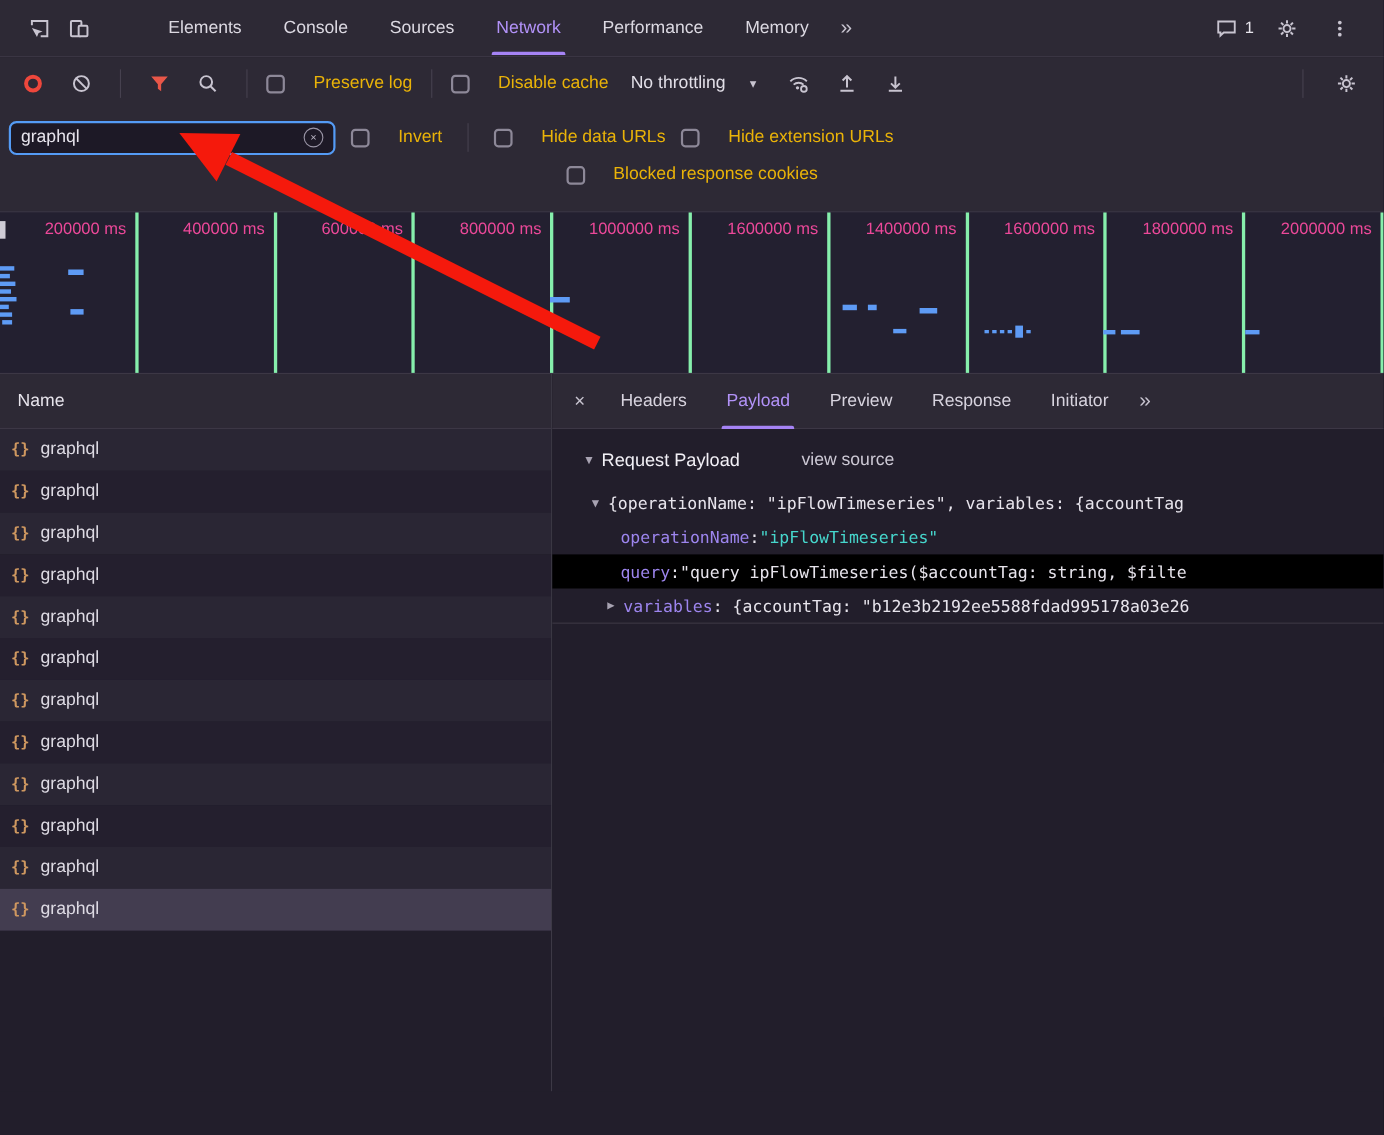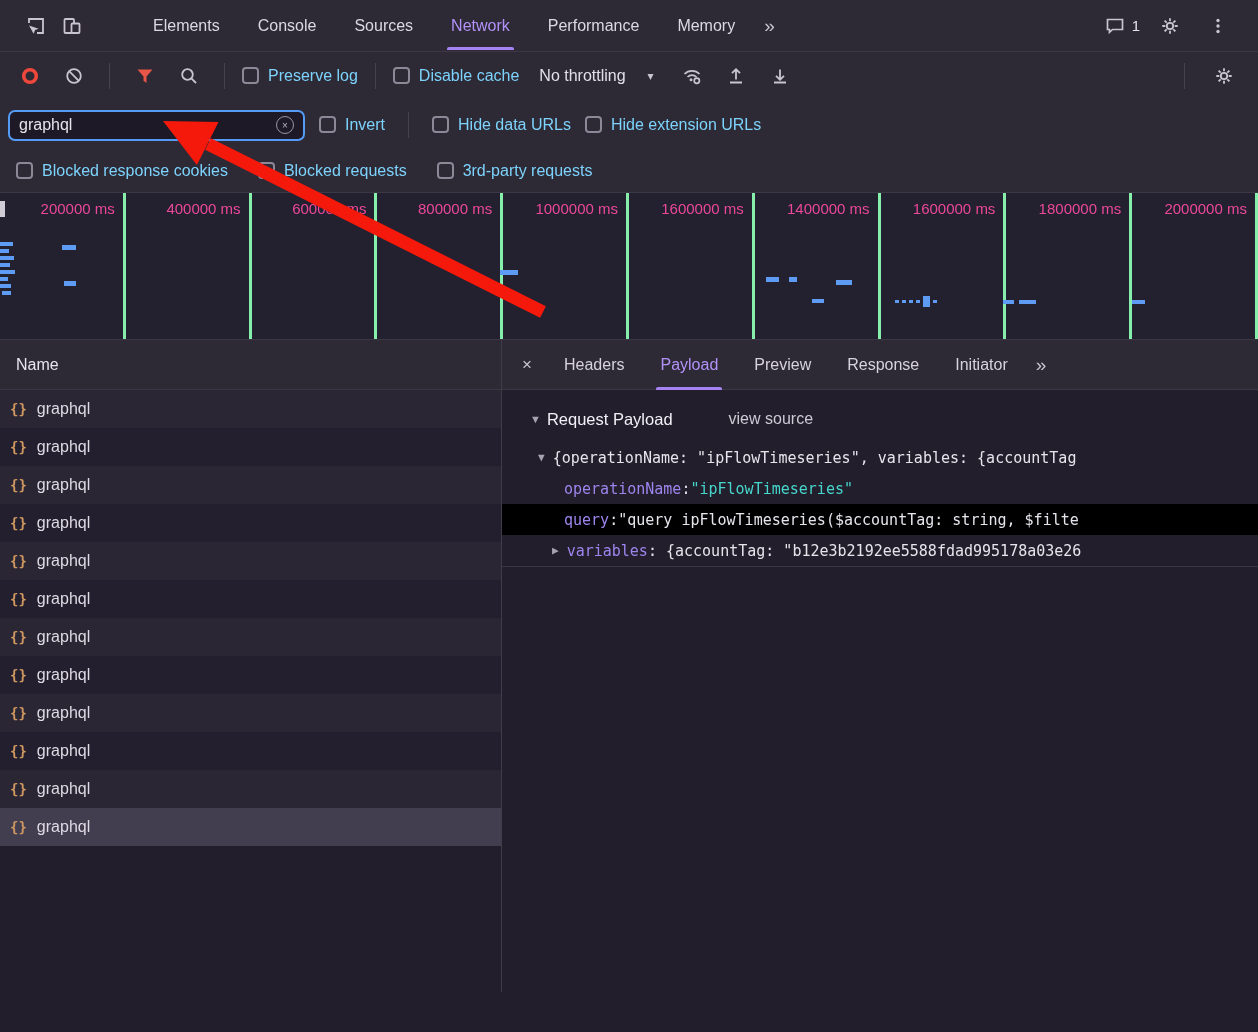--- a/index.html
+++ b/index.html
@@ -18,38 +18,38 @@
   .tab { padding:0 13px; height:48px; display:flex; align-items:center; font-size:16px; color:#dcd9e2; position:relative; margin:0 6px; white-space:nowrap; }
   .tab.active { color:var(--purple); }
   .tab.active::after { content:""; position:absolute; left:9px; right:9px; bottom:0; height:3px; background:#a583f5; border-radius:2px 2px 0 0; }
   .more-chevron { color:var(--muted); font-size:19px; padding:0 10px; }
   .right-group { margin-left:auto; display:flex; align-items:center; gap:12px; padding-right:4px; }
   .msg-count { display:flex; align-items:center; gap:7px; color:var(--text); font-size:15px; }
 
   
   .toolbar { height:48px; padding:0 12px; gap:8px; }
   .vdiv { width:1px; height:26px; background:#46414f; margin:0 9px; flex:none; }
-  .cb { display:flex; align-items:flex-start; gap:9px; font-size:16px; color:#7dd3fc; white-space:nowrap; }
+  .cb { display:flex; align-items:center; gap:26px; font-size:16px; color:#eab308; white-space:nowrap; }
   .cb .box { width:17px; height:17px; border:2px solid #8d8898; border-radius:4px; flex:none; }
   .throttle { display:flex; align-items:center; gap:22px; font-size:16px; color:#e2dfe8; padding:0 12px; }
   .caret { font-size:12px; color:var(--muted); }
 
   
   .filterbar { height:50px; padding:0 8px; gap:14px; }
   .search-box { width:297px; height:31px; border:2px solid #549bf5; border-radius:7px; background:#1d1926; display:flex; align-items:center; padding:0 9px; gap:8px; flex:none; }
   .search-box input { flex:1; min-width:0; background:transparent; border:none; outline:none; color:var(--text); font-size:16px; font-family:inherit; }
   .clear-btn { width:18px; height:18px; border:1.5px solid #9a95a6; border-radius:50%; color:#b7b2c1; font-size:10px; display:grid; place-items:center; flex:none; }
 
   
   .chipsbar { height:44px; padding:0 12px; gap:9px; }
   .chip { padding:4px 11px; border:1px solid #6d6779; border-radius:9px; font-size:15px; color:var(--text); white-space:nowrap; }
   .chip.active { background:#4b4558; }
 
   
-  .blockedbar { height:42px; padding:0 16px; gap:30px; }
+  .blockedbar { height:42px; padding:0 16px; gap:30px;flex-direction:column; }
 
   
   .timeline { position:relative; height:148px; background:#232030; border-top:1px solid var(--line); border-bottom:1px solid var(--line); overflow:hidden; display:flex; }
   .tl-col { width:10%; height:100%; border-right:3px solid #86efac; font-size:15px; color:#ec4899; text-align:right; padding:7px 8px 0 0; white-space:nowrap; overflow:hidden; flex:none; }
   .tl-bars { position:absolute; inset:0; }
 
   
   .split { display:flex; height:652px; }
   .left-pane { width:502px; flex:none; border-right:1px solid #413c4a; display:flex; flex-direction:column; background:#221e2b; }
   .name-header { height:50px; background:var(--bar); border-bottom:1px solid var(--line); display:flex; align-items:center; padding-left:16px; font-size:16px; color:var(--text); flex:none; }

